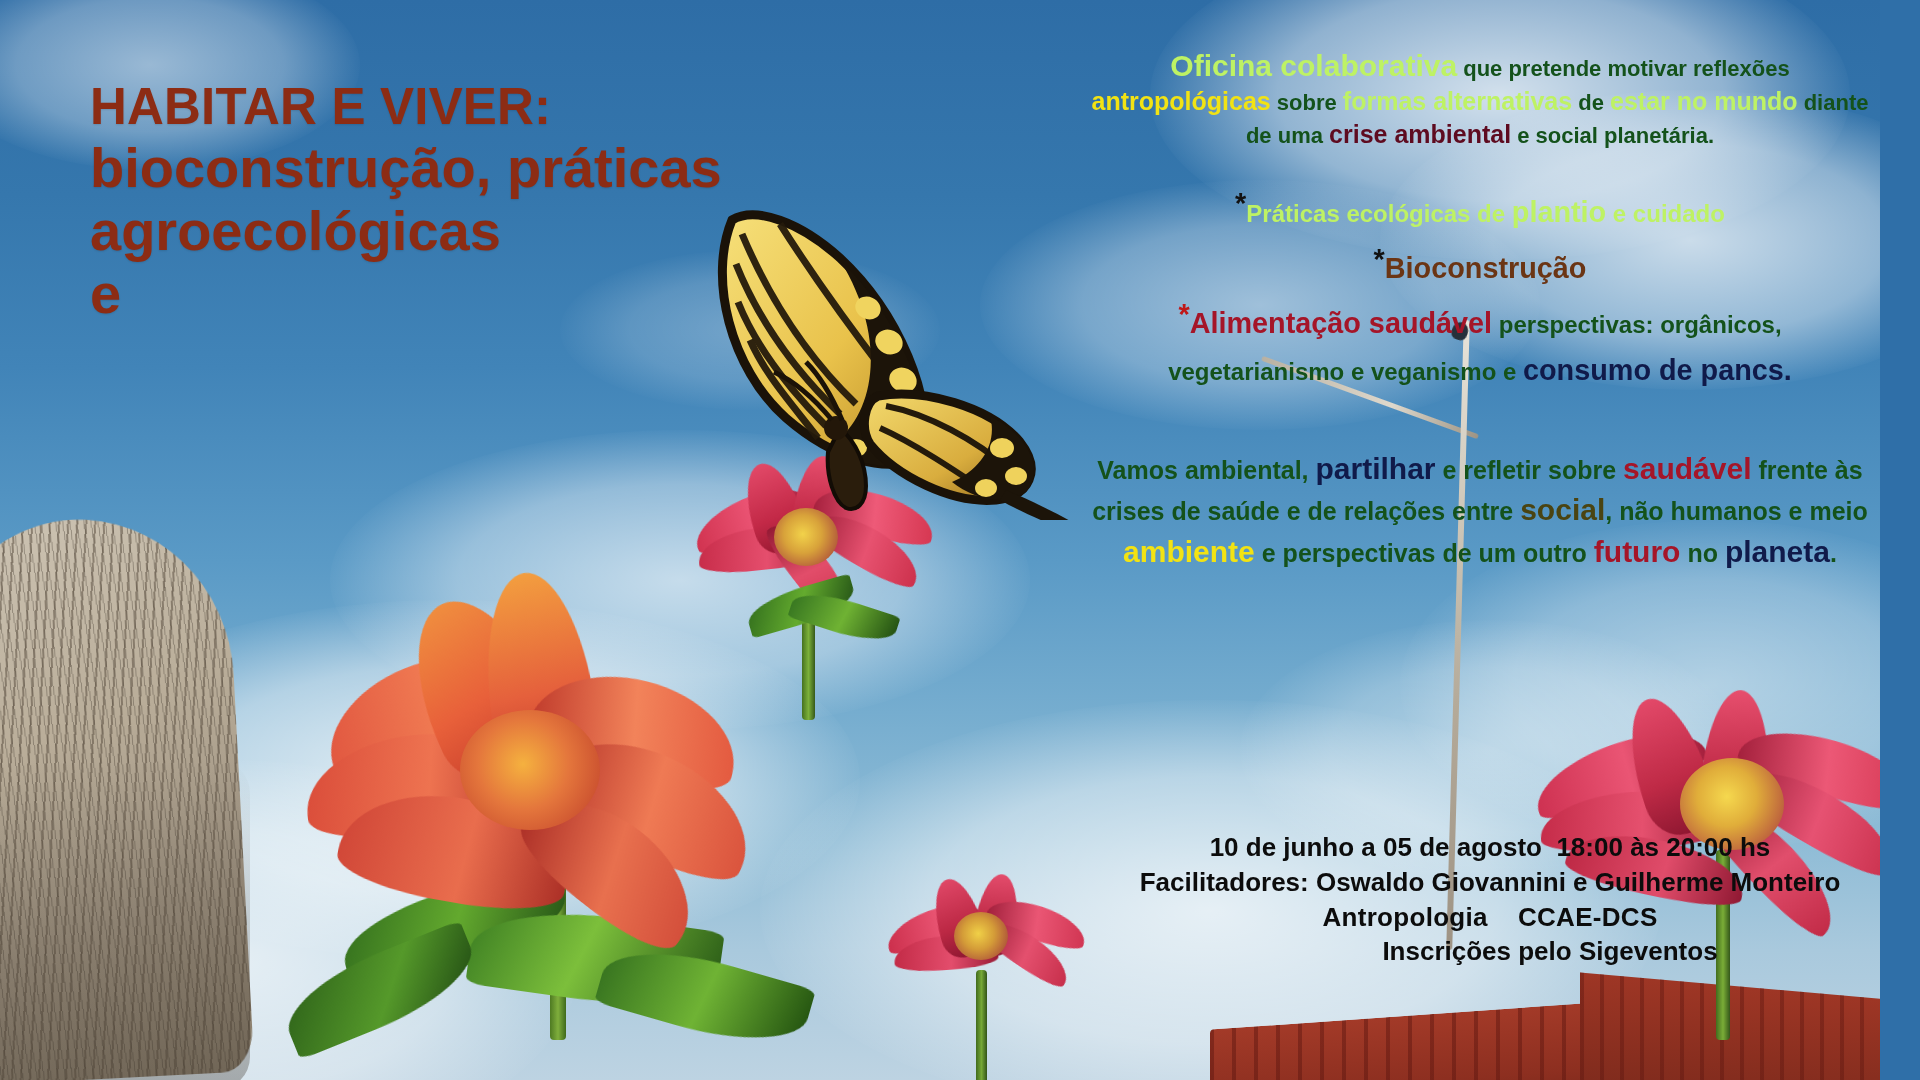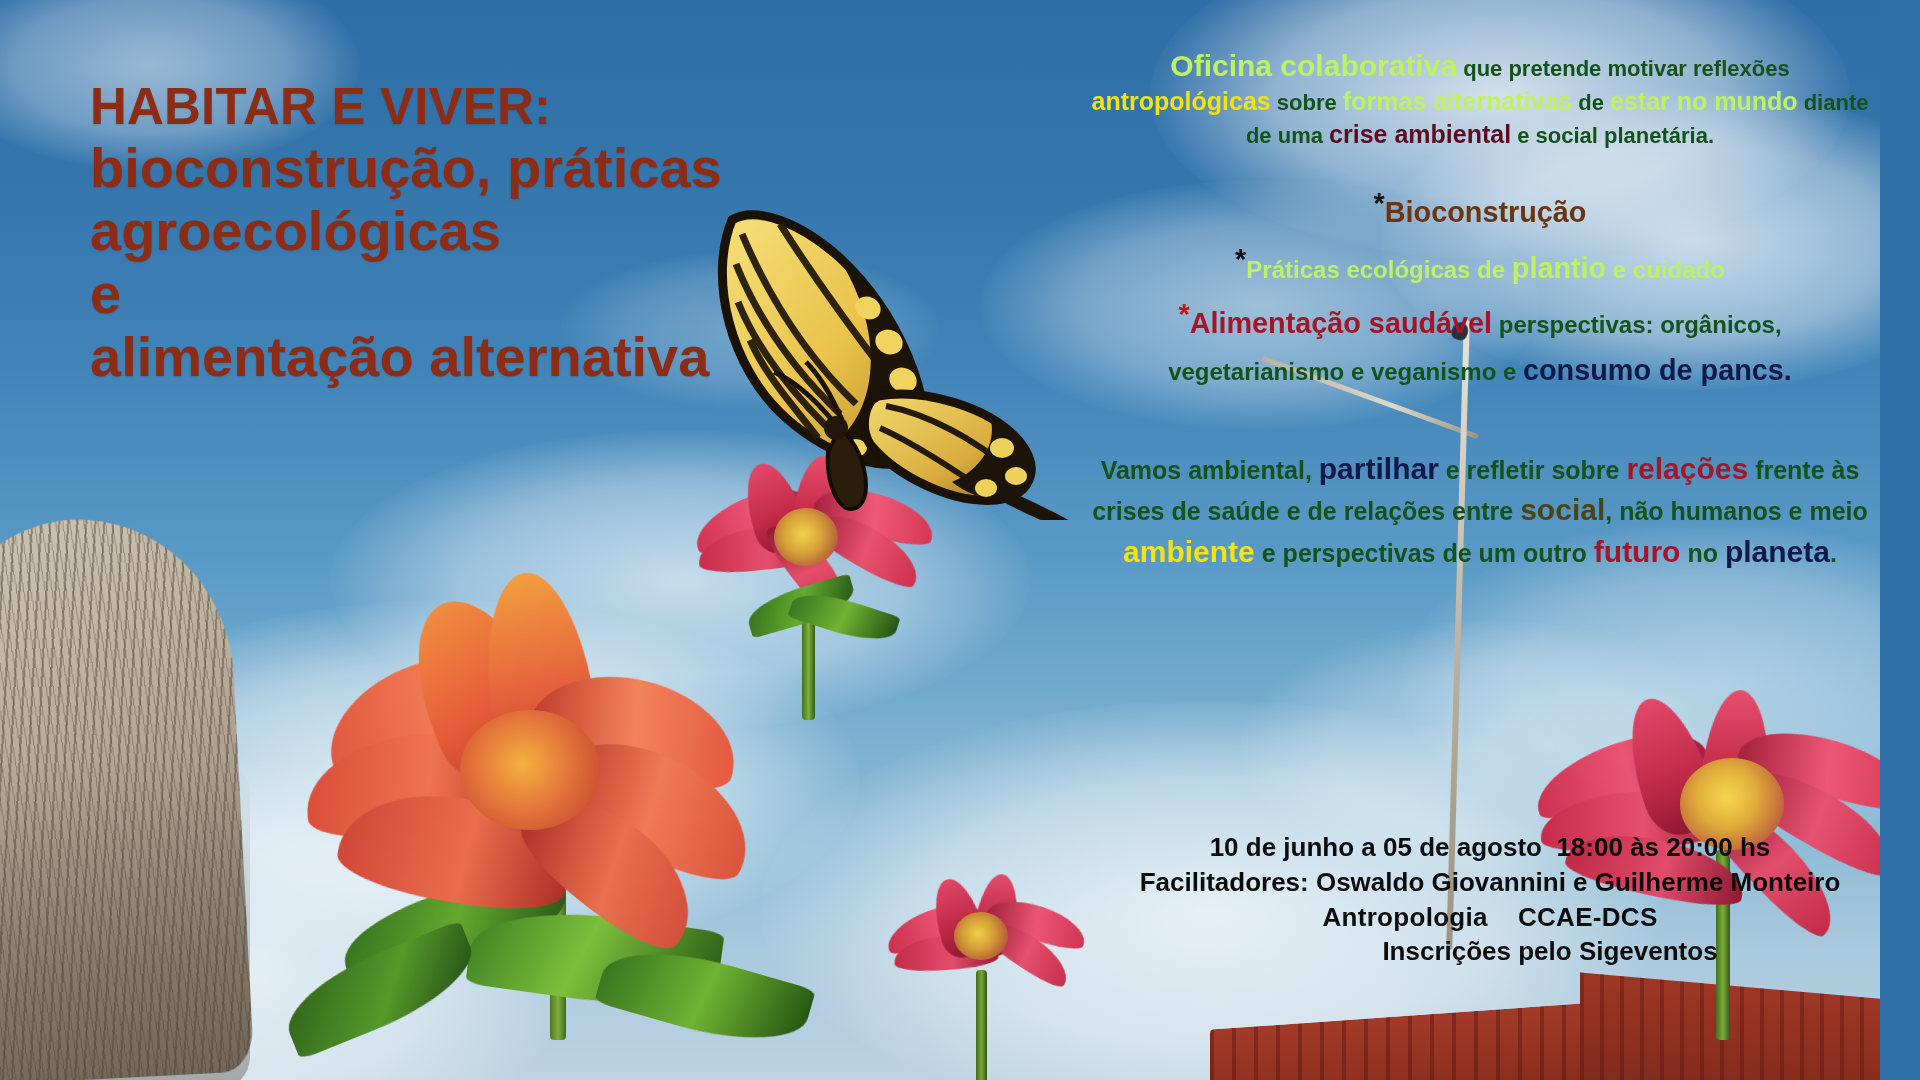--- a/index.html
+++ b/index.html
@@ -328,47 +328,46 @@
     </g>
   </svg>
 
   <div class="text-layer">
 
     <div id="title-block">
       <div class="t-main">HABITAR E VIVER:</div>
       <div class="t-sub">bioconstrução, práticas</div>
       <div class="t-sub">agroecológicas</div>
       <div class="t-sub">e</div>
-      <div class="t-sub">alimentação alternativa</div>
     </div>
 
     <div id="right-col">
 
       <div id="intro-para" class="para">
         <span class="g big">Oficina colaborativa</span><span class="gd sm"> que pretende motivar </span><span class="gd sm">reflexões </span><span class="y">antropológicas</span><span class="gd sm"> sobre </span><span class="g">formas alternativas</span><span class="gd sm"> de </span><span class="g">estar no mundo</span><span class="gd sm"> diante de uma </span><span class="dr">crise ambiental</span><span class="gd sm"> e social planetária.</span>
       </div>
 
       <div id="bullets" class="para">
         <span class="bl">
+          <span class="bk star">*</span><span class="g">Práticas ecológicas de </span><span class="g big">plantio</span><span class="g"> e cuidado</span>
+        </span>
+        <span class="bl">
           <span class="bk star">*</span><span class="br big">Bioconstrução</span>
         </span>
         <span class="bl">
-          <span class="bk star">*</span><span class="g">Práticas ecológicas de </span><span class="g big">plantio</span><span class="g"> e cuidado</span>
-        </span>
-        <span class="bl">
           <span class="rd star">*</span><span class="cr big">Alimentação saudável</span><span class="gd"> perspectivas: orgânicos,</span>
         </span>
         <span class="bl">
           <span class="gd">vegetarianismo e veganismo e </span><span class="nv big">consumo de pancs.</span>
         </span>
       </div>
 
       <div id="reflect-para" class="para">
         <span class="bl">
-          <span class="gd">Vamos ambiental, </span><span class="nv big">partilhar</span><span class="gd"> e refletir sobre </span><span class="cr big">relações</span>
+          <span class="gd">Vamos ambiental, </span><span class="nv big">partilhar</span><span class="gd"> e refletir sobre </span><span class="cr big">saudável</span>
         </span>
         <span class="bl gd">frente às crises de saúde e de relações entre</span>
         <span class="bl">
           <span class="ol big">social</span><span class="gd">, não humanos e</span>
         </span>
         <span class="bl">
           <span class="gd">meio </span><span class="y big">ambiente</span><span class="gd"> e  perspectivas de um outro </span><span class="cr big">futuro</span>
         </span>
         <span class="bl">
           <span class="gd">no </span><span class="nv big">planeta</span><span class="gd">.</span>

